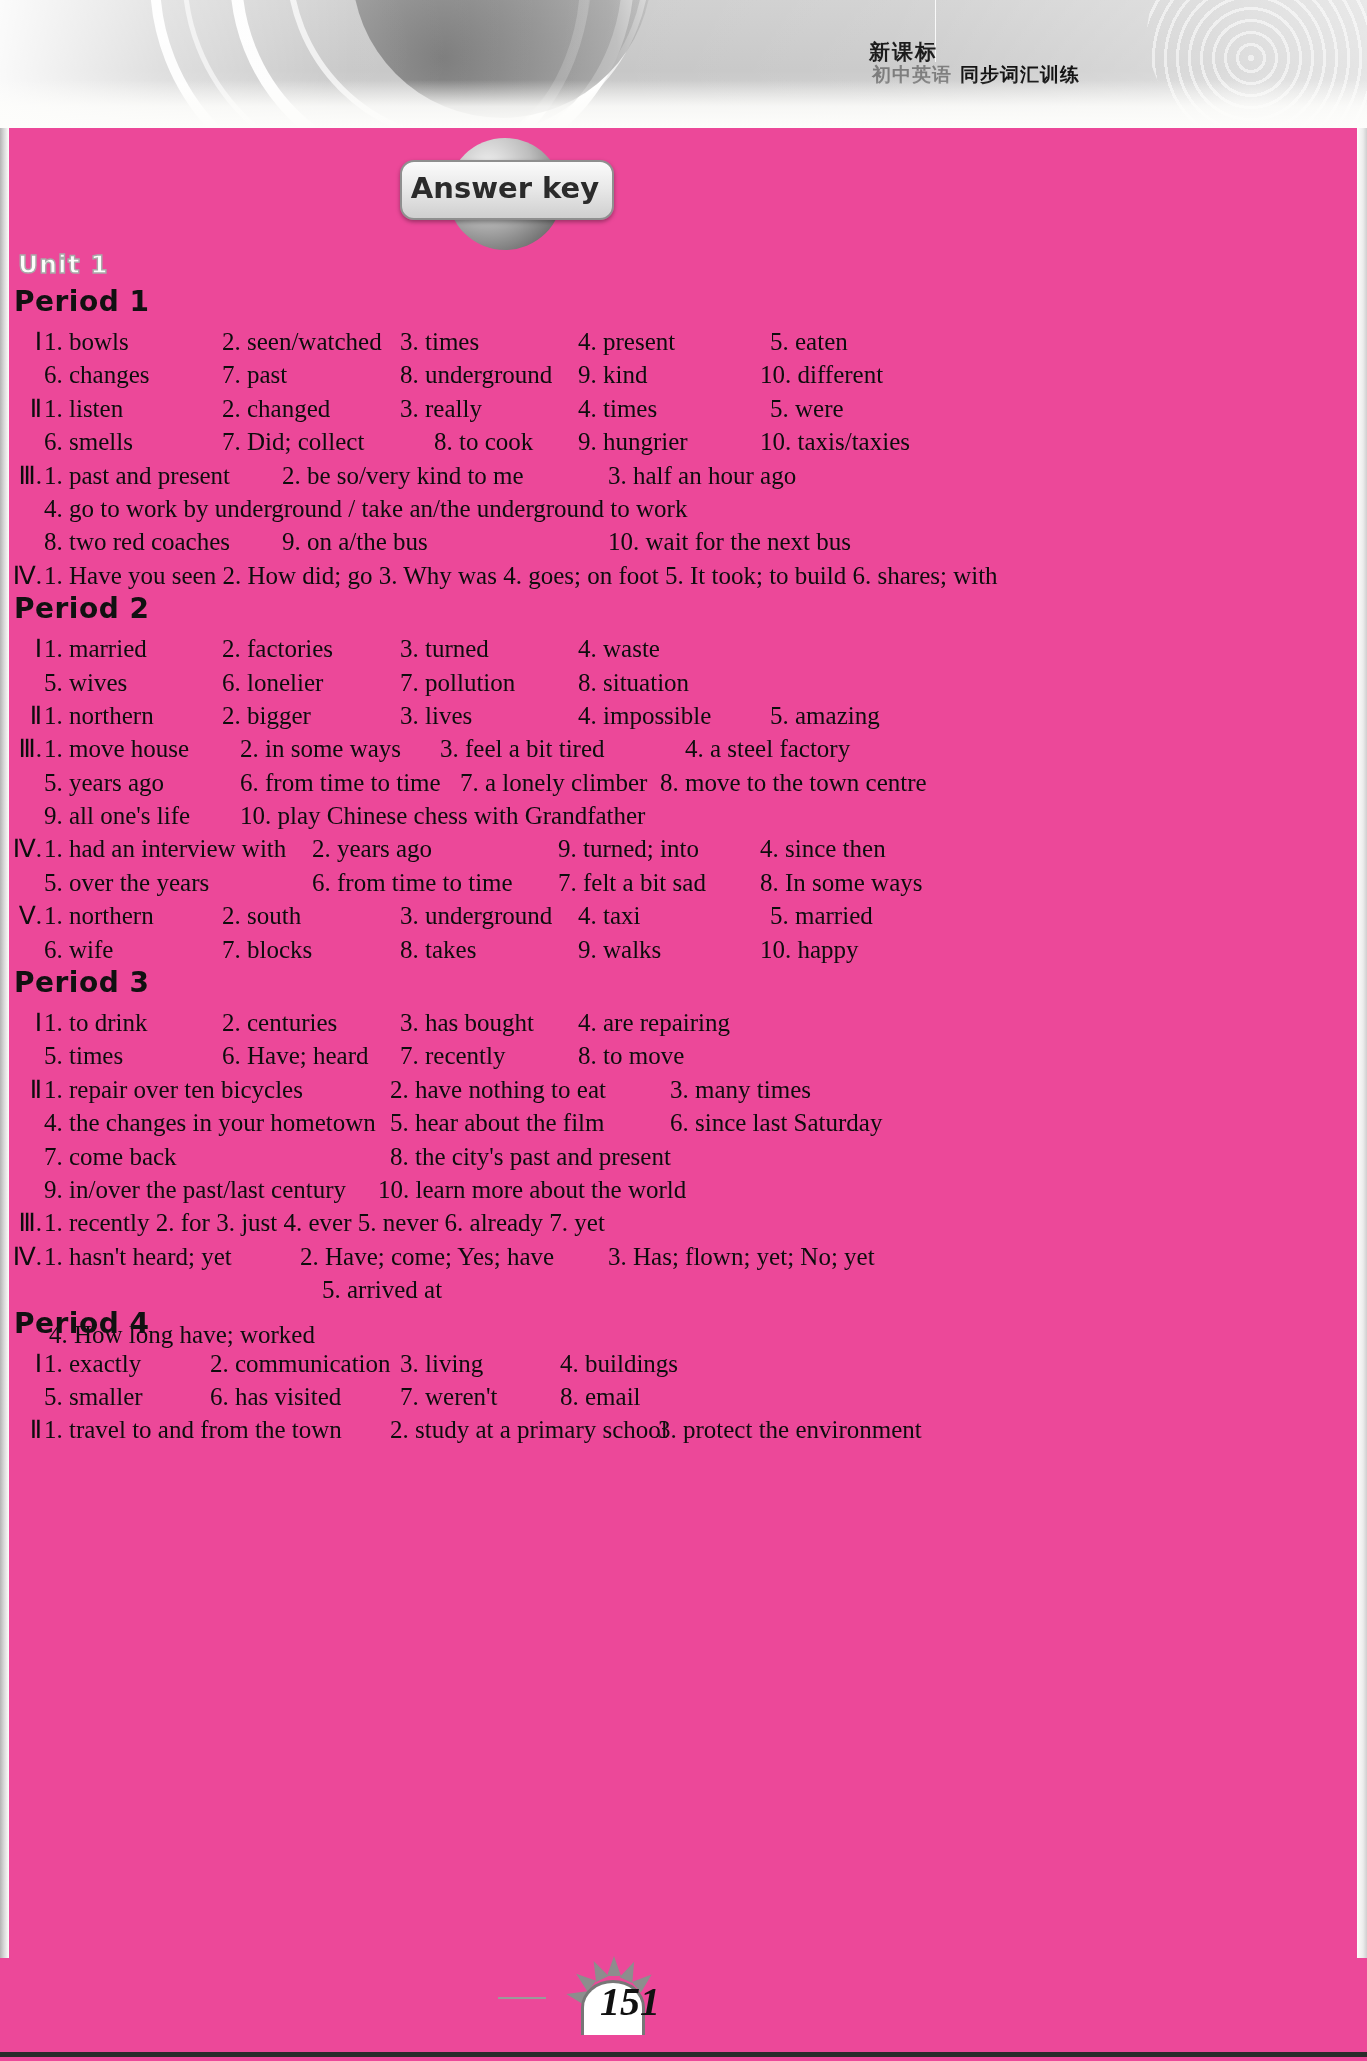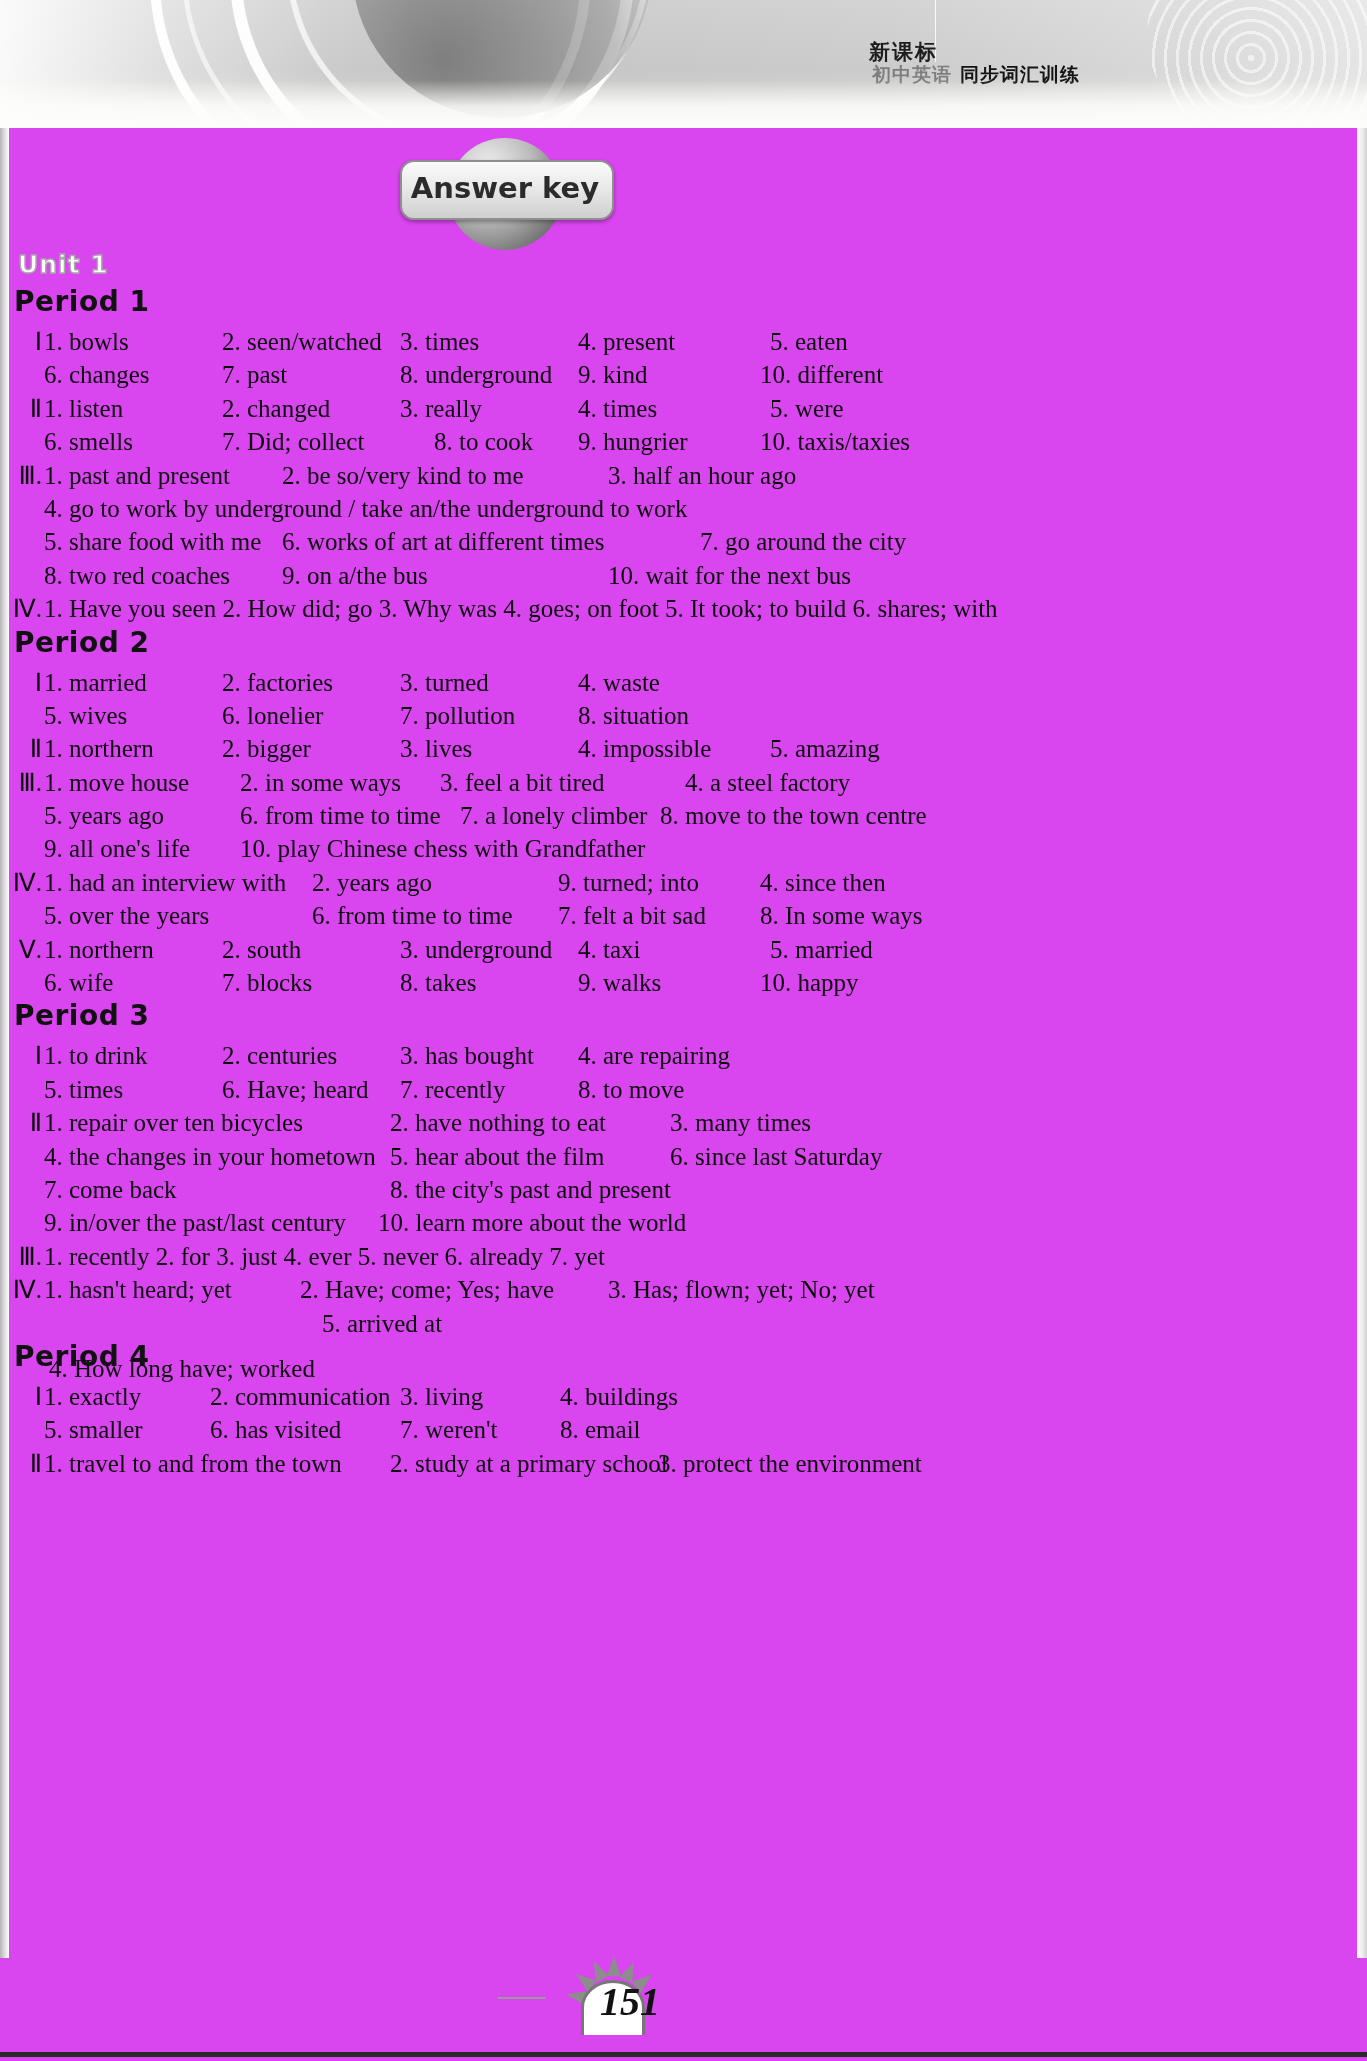--- a/index.html
+++ b/index.html
@@ -4,21 +4,21 @@
 <style>
   html, body {
     margin: 0;
     padding: 0;
     background: #ffffff;
   }
   .page {
     position: relative;
     width: 1367px;
     height: 2061px;
-    background: #d946ef;
+    background: #ec4899;
     overflow: hidden;
     font-family: "Liberation Serif", serif;
   }
 
   
   .banner {
     position: absolute;
     left: 0; top: 0;
     width: 1367px;
     height: 128px;
@@ -325,25 +325,20 @@
       <div class="ansline">
         <span class="cell roman" style="left: 8px; width: 34px;">Ⅲ.</span>
         <span class="cell" style="left: 44px;">1. past and present</span>
         <span class="cell" style="left: 282px;">2. be so/very kind to me</span>
         <span class="cell" style="left: 608px;">3. half an hour ago</span>
       </div>
       <div class="ansline">
         <span class="cell" style="left: 44px;">4. go to work by underground / take an/the underground to work</span>
       </div>
       <div class="ansline">
-        <span class="cell" style="left: 44px;">5. share food with me</span>
-        <span class="cell" style="left: 282px;">6. works of art at different times</span>
-        <span class="cell" style="left: 700px;">7. go around the city</span>
-      </div>
-      <div class="ansline">
         <span class="cell" style="left: 44px;">8. two red coaches</span>
         <span class="cell" style="left: 282px;">9. on a/the bus</span>
         <span class="cell" style="left: 608px;">10. wait for the next bus</span>
       </div>
       <div class="ansline">
         <span class="cell roman" style="left: 8px; width: 34px;">Ⅳ.</span>
         <span class="cell" style="left: 44px;">1. Have you seen 2. How did; go 3. Why was 4. goes; on foot 5. It took; to build 6. shares; with</span>
       </div>
       <div class="period-head">
         <span>Period 2</span>

